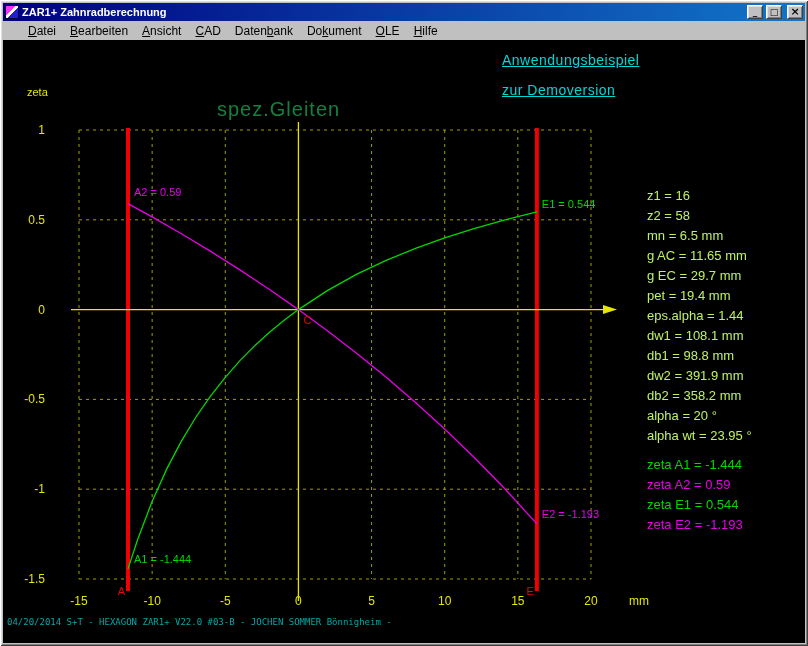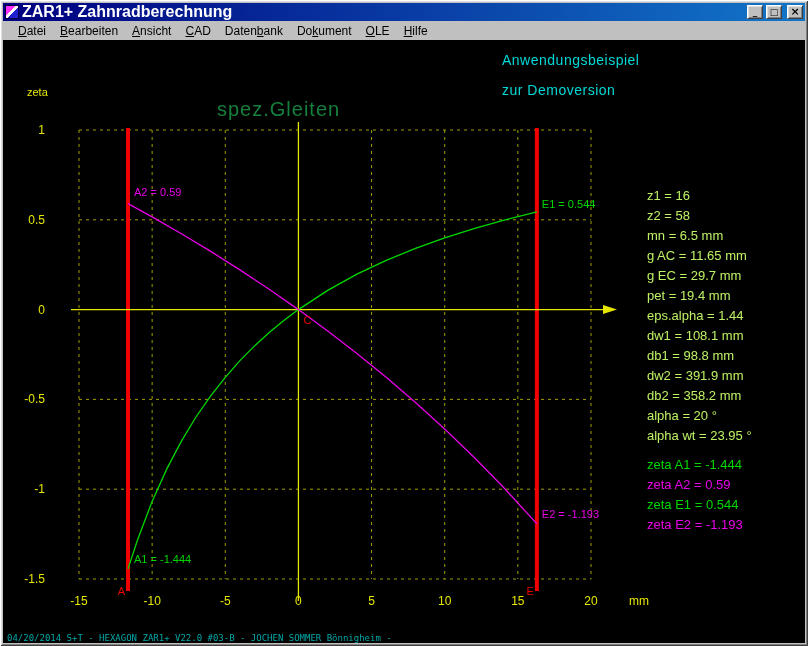--- a/index.html
+++ b/index.html
@@ -11,46 +11,46 @@
   }
   .titlebar{
     height:18px;flex:0 0 18px;background:linear-gradient(90deg,#000080,#1276c8);
     display:flex;align-items:center;gap:3px;padding:0 2px;
   }
   .app-icon{
     width:14px;height:14px;flex:0 0 14px;
     background:linear-gradient(135deg,#ff30ff 0 40%,#ffffff 40% 55%,#2020d0 55% 100%);
     border:1px solid #00003a;box-sizing:border-box;
   }
-  .title{flex:1;color:#fff;font-weight:bold;font-size:16px;line-height:18px;white-space:nowrap;overflow:hidden;}
+  .title{flex:1;color:#fff;font-weight:bold;font-size:11px;line-height:18px;white-space:nowrap;overflow:hidden;}
   .tb-btn{
     width:16px;height:14px;padding:0;margin:0;background:#c0c0c0;
     border:1px solid;border-color:#ffffff #404040 #404040 #ffffff;
     box-shadow:inset 1px 1px 0 #dfdfdf, inset -1px -1px 0 #808080;
     font-family:"DejaVu Sans",sans-serif;font-size:9px;font-weight:bold;line-height:11px;
     color:#000;text-align:center;cursor:default;
   }
   .tb-btn.close{margin-left:2px;font-size:11px;line-height:10px;}
   .menubar{
     height:19px;flex:0 0 19px;display:flex;align-items:center;background:#c0c0c0;
-    font-size:12px;color:#000;padding-left:8px;
+    font-size:12px;color:#000;padding-left:18px;
   }
   .menu-item{padding:1px 7px;white-space:nowrap;}
   .content{position:relative;flex:1;background:#000;overflow:hidden;}
   .content svg{position:absolute;left:0;top:0;}
   .chart-title{position:absolute;left:214px;top:58px;color:#15803d;font-size:20px;letter-spacing:1px;}
   .y-axis-label{position:absolute;left:24px;top:46px;color:#e6e600;font-size:11px;}
-  .anno{position:absolute;color:#00d8d8;font-size:14px;letter-spacing:0.5px;}
+  .anno{position:absolute;color:#00d8d8;font-size:14px;letter-spacing:0.5px;text-decoration:underline;}
   .anno-1{left:499px;top:12px;}
   .anno-2{left:499px;top:42px;}
   .results{position:absolute;left:644px;top:146px;font-size:13px;white-space:nowrap;}
   .res-line{height:20px;line-height:20px;color:#bef264;}
   .res-gap{height:9px;}
   .statusbar{
-    position:absolute;left:4px;bottom:0;color:#00a8a8;font-size:9px;
+    position:absolute;left:4px;bottom:16px;color:#00a8a8;font-size:9px;
     font-family:"DejaVu Sans Mono",monospace;white-space:nowrap;
   }
 </style>
 </head>
 <body>
 
 <div class="window">
   <div class="titlebar">
     <div class="app-icon"></div>
     <div class="title">ZAR1+  Zahnradberechnung</div>

